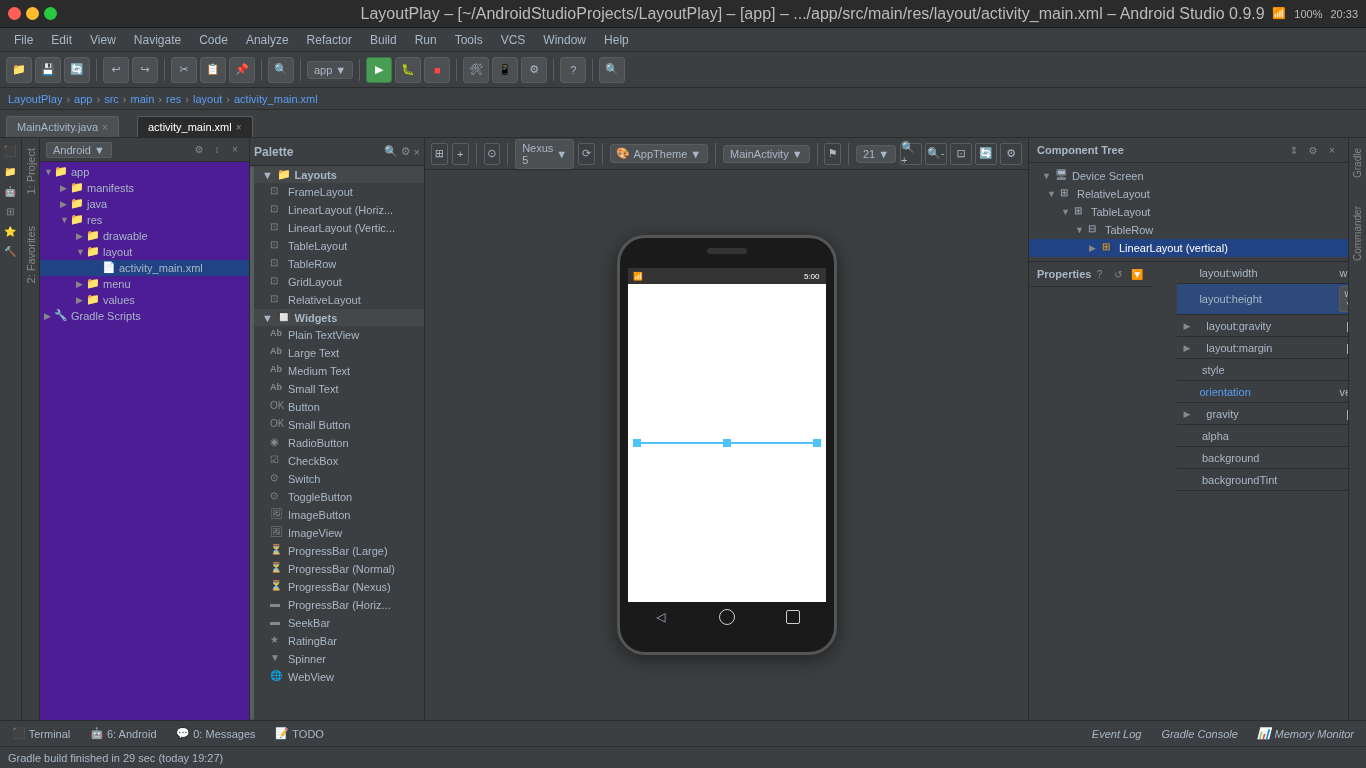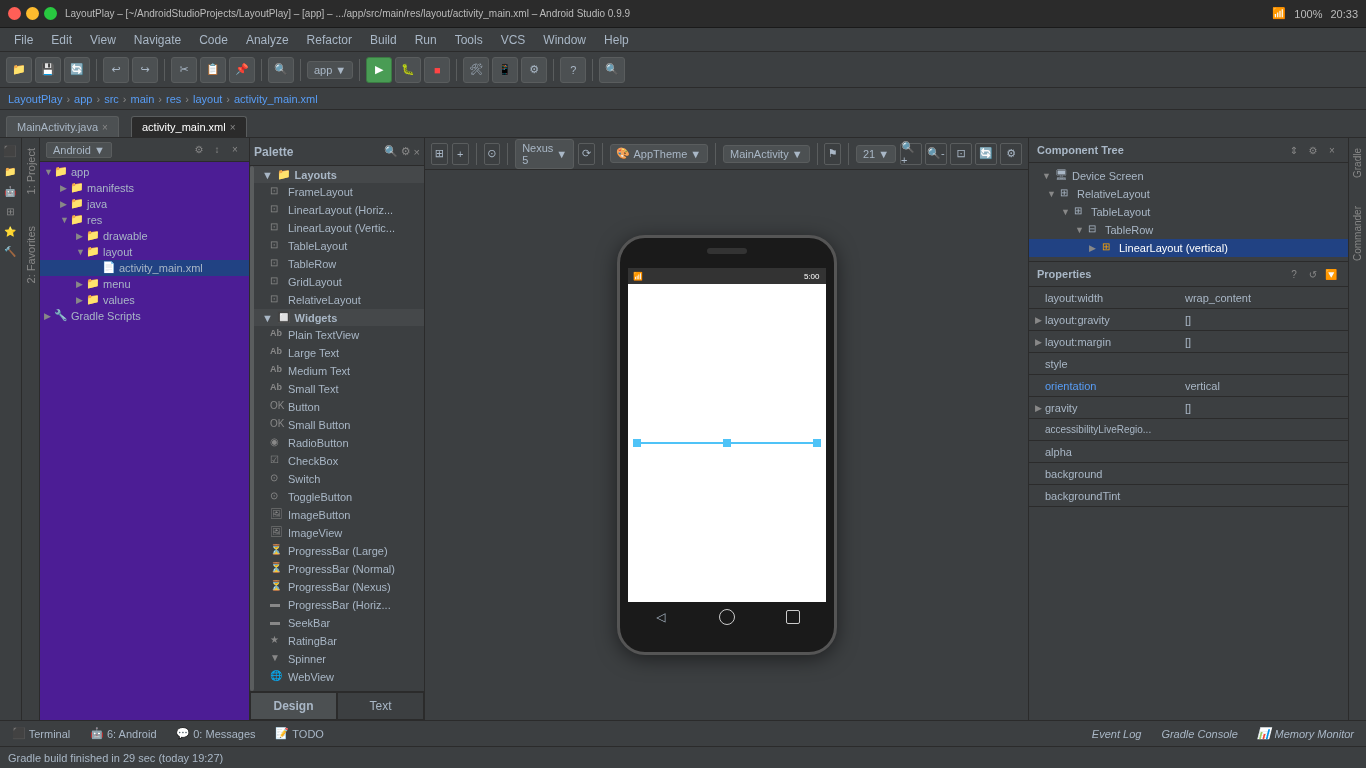--- a/index.html
+++ b/index.html
@@ -13,21 +13,21 @@
       align-items: center;
       padding: 0 8px;
       gap: 8px;
       border-bottom: 1px solid #1a1a1a;
     }
     .window-controls { display: flex; gap: 5px; align-items: center; }
     .wc { width: 13px; height: 13px; border-radius: 50%; display: inline-block; }
     .wc-close { background: #ff5f57; }
     .wc-min { background: #febc2e; }
     .wc-max { background: #28c840; }
-    .title-text { flex: 1; text-align: left; color: #bbb; font-size: 10px; }
+    .title-text { flex: 1; text-align: right; color: #bbb; font-size: 16px; }
     .title-right { display: flex; gap: 8px; align-items: center; font-size: 11px; color: #bbb; }
 
     
     .menu-bar {
       height: 24px;
       background: #3c3f41;
       display: flex;
       align-items: center;
       padding: 0 6px;
       border-bottom: 1px solid #2b2b2b;
@@ -85,21 +85,21 @@
     }
     .tab {
       padding: 4px 10px;
       background: #4c5052;
       border: 1px solid #5a5d5e;
       border-bottom: none;
       cursor: pointer;
       color: #a9b7c6;
       font-size: 11px;
       display: flex; align-items: center; gap: 4px;
-      margin-right: 12px;
+      margin-right: 18px;
       border-radius: 3px 3px 0 0;
     }
     .tab.active { background: #2b2b2b; color: #fff; }
     .tab-close { font-size: 10px; color: #888; }
 
     
     .project-panel {
       width: 210px;
       background: #4c1d95;
       display: flex;
@@ -293,42 +293,43 @@
     .ct-item.selected { background: #214283; color: #fff; }
     .ct-expand { width: 10px; font-size: 9px; color: #888; }
     .ct-icon { width: 14px; height: 14px; font-size: 10px; }
     .ct-label { font-size: 11px; }
 
     
     .properties-panel {
       border-top: 1px solid #2b2b2b;
       flex: 1;
       display: flex;
-      flex-direction: column;
+      flex-direction: row;
+      gap: 24px;
     }
     .prop-header {
       height: 25px;
       background: #3c3f41;
       display: flex;
       align-items: center;
       padding: 0 8px;
       justify-content: space-between;
       border-bottom: 1px solid #2b2b2b;
     }
     .prop-title { font-weight: bold; font-size: 11px; color: #a9b7c6; }
     .prop-list { overflow-y: auto; flex: 1; }
     .prop-row {
       display: flex;
       align-items: center;
       padding: 2px 6px;
       border-bottom: 1px solid #2b2b2b;
       min-height: 22px;
     }
     .prop-row.highlighted { background: #2d4a7a; }
-    .prop-name { flex: 0 0 140px; font-size: 11px; color: #a9b7c6; }
+    .prop-name { flex: 0 0 140px; font-size: 11px; color: #a9b7c6; margin-left: 16px; }
     .prop-name.link { color: #589df6; cursor: pointer; }
     .prop-value { flex: 1; font-size: 11px; color: #a9b7c6; display: flex; align-items: center; gap: 3px; }
     .prop-expand { width: 10px; color: #888; font-size: 9px; cursor: pointer; }
     .prop-dropdown { background: #4c5052; border: 1px solid #5a5d5e; border-radius: 2px; padding: 1px 4px; font-size: 10px; color: #a9b7c6; cursor: pointer; }
     .prop-btn { background: #4c5052; border: 1px solid #5a5d5e; border-radius: 2px; padding: 1px 4px; font-size: 10px; color: #a9b7c6; cursor: pointer; width: 20px; text-align: center; }
 
     
     .bottom-bar {
       height: 26px;
       background: #3c3f41;
@@ -711,24 +712,20 @@
           <span class="palette-icon">▼</span>
           <span>Spinner</span>
         </div>
         <div class="palette-item">
           <span class="palette-icon">🌐</span>
           <span>WebView</span>
         </div>
       </div>
     </div>
 
-    <div class="design-text-tabs">
-      <div class="dt-tab active">Design</div>
-      <div class="dt-tab">Text</div>
-    </div>
   </div>
 
   <div class="canvas-panel">
     <div class="canvas-toolbar">
       <div class="canvas-icon-btn">⊞</div>
       <div class="canvas-icon-btn">+</div>
       <div class="tb-sep"></div>
       <div class="canvas-icon-btn">⊙</div>
       <div class="tb-sep"></div>
       <div class="canvas-dropdown">
@@ -838,20 +835,28 @@
         </div>
       </div>
       <div class="prop-list">
 
         <div class="prop-row">
           <span class="prop-expand"> </span>
           <span class="prop-name">layout:width</span>
           <span class="prop-value">wrap_content</span>
         </div>
 
+        <div class="prop-row highlighted">
+          <span class="prop-expand"> </span>
+          <span class="prop-name">layout:height</span>
+          <span class="prop-value">
+            <span class="prop-dropdown">wrap_content ▼</span>
+            <span class="prop-btn">...</span>
+          </span>
+        </div>
 
         <div class="prop-row">
           <span class="prop-expand">▶</span>
           <span class="prop-name">layout:gravity</span>
           <span class="prop-value">[]</span>
         </div>
 
         <div class="prop-row">
           <span class="prop-expand">▶</span>
           <span class="prop-name">layout:margin</span>
@@ -870,25 +875,20 @@
           <span class="prop-name link">orientation</span>
           <span class="prop-value">vertical</span>
         </div>
 
         <div class="prop-row">
           <span class="prop-expand">▶</span>
           <span class="prop-name">gravity</span>
           <span class="prop-value">[]</span>
         </div>
 
-        <div class="prop-row">
-          <span class="prop-expand"> </span>
-          <span class="prop-name" style="font-size:10px;">accessibilityLiveRegio...</span>
-          <span class="prop-value"></span>
-        </div>
 
         <div class="prop-row">
           <span class="prop-expand"> </span>
           <span class="prop-name">alpha</span>
           <span class="prop-value"></span>
         </div>
 
         <div class="prop-row">
           <span class="prop-expand"> </span>
           <span class="prop-name">background</span>

